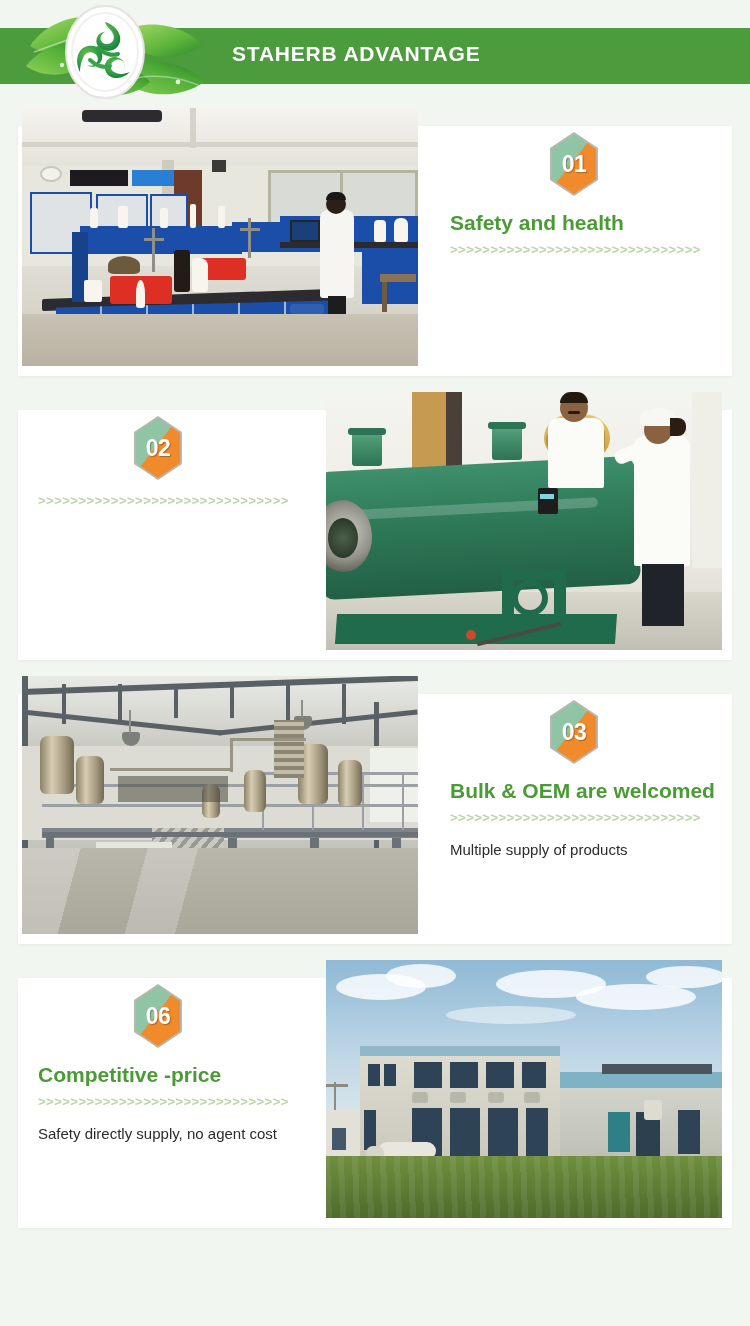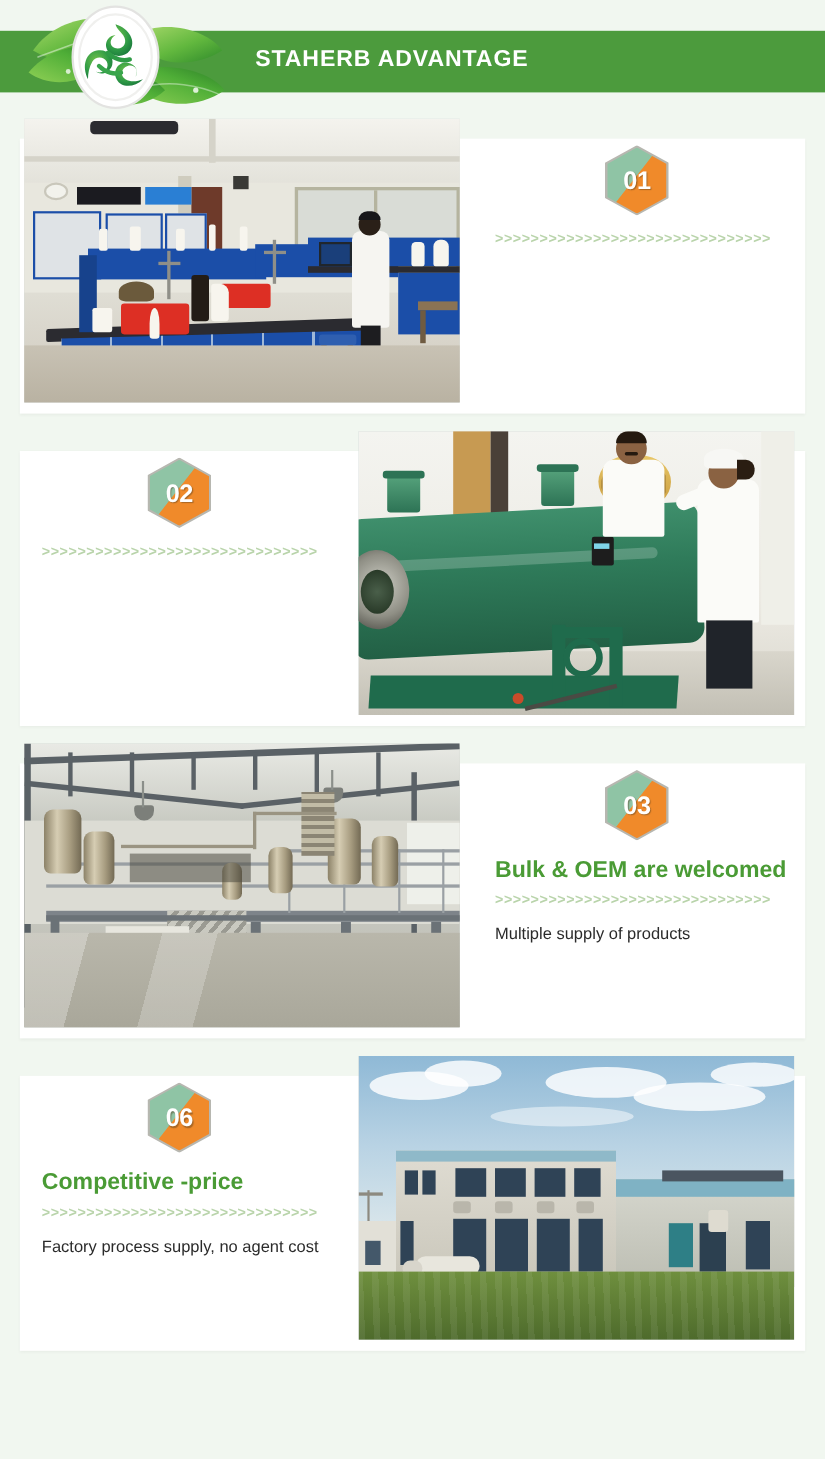--- a/index.html
+++ b/index.html
@@ -80,21 +80,21 @@
     position: absolute;
     top: 24px;
     width: 290px;
   }
   .row.img-left  .textcol { left: 450px; }
   .row.img-right .textcol { left: 38px; }
 
   
   .badge {
     position: relative;
-    width: 58px;
+    width: 48px;
     height: 64px;
     margin-bottom: 14px;
   }
   .row.img-left .badge { margin-left: 100px; }
   .row.img-right .badge { margin-left: 96px; }
 
   .hex {
     position: absolute;
     inset: 0;
     clip-path: polygon(50% 0%, 100% 25%, 100% 75%, 50% 100%, 0% 75%, 0% 25%);
@@ -345,20 +345,21 @@
         <div class="lab-floor"></div>
       </div>
     </div>
 
     <div class="textcol">
       <div class="badge">
         <div class="hex"></div>
           <div class="hex-inner"></div>
         <div class="hex-num">01</div>
       </div>
+      <div class="adv-title">Safety and health</div>
       <div class="chevrons">&gt;&gt;&gt;&gt;&gt;&gt;&gt;&gt;&gt;&gt;&gt;&gt;&gt;&gt;&gt;&gt;&gt;&gt;&gt;&gt;&gt;&gt;&gt;&gt;&gt;&gt;&gt;&gt;&gt;&gt;&gt;</div>
     </div>
   </div>
 
   <div class="row img-right">
     <div class="card"></div>
 
     <div class="photo">
       <div class="scene">
         <div class="rst-bg"></div>
@@ -553,17 +554,17 @@
     </div>
 
     <div class="textcol">
       <div class="badge">
         <div class="hex"></div>
           <div class="hex-inner"></div>
         <div class="hex-num">06</div>
       </div>
       <div class="adv-title">Competitive -price</div>
       <div class="chevrons">&gt;&gt;&gt;&gt;&gt;&gt;&gt;&gt;&gt;&gt;&gt;&gt;&gt;&gt;&gt;&gt;&gt;&gt;&gt;&gt;&gt;&gt;&gt;&gt;&gt;&gt;&gt;&gt;&gt;&gt;&gt;</div>
-      <div class="adv-desc">Factory process supply, no agent cost</div>
+      <div class="adv-desc">Safety directly supply, no agent cost</div>
     </div>
   </div>
 
 </div>
 
 </body></html>

